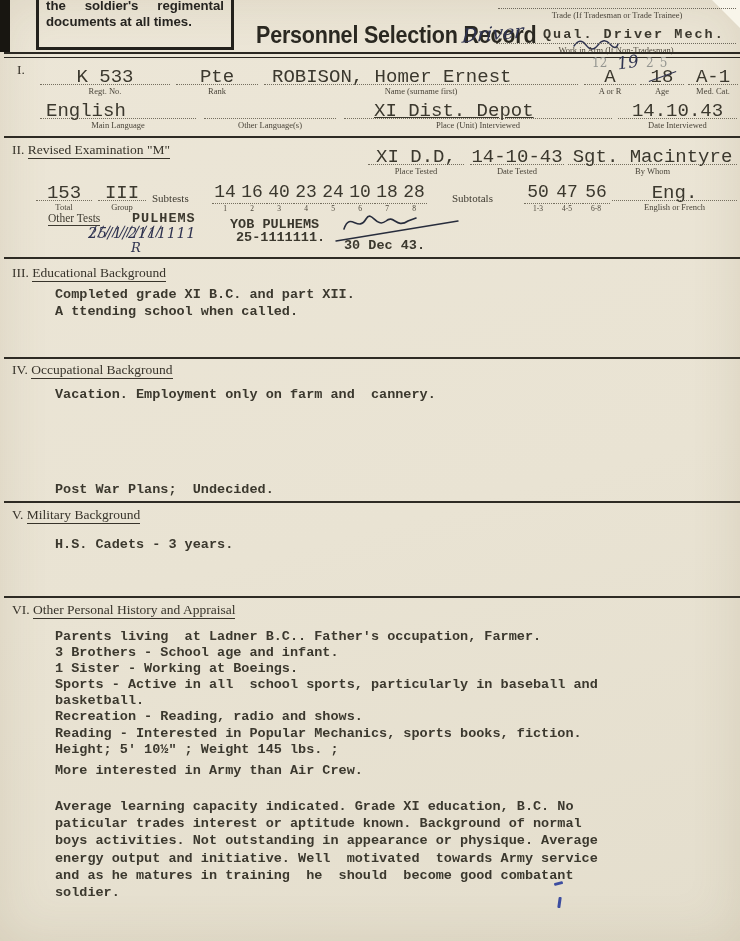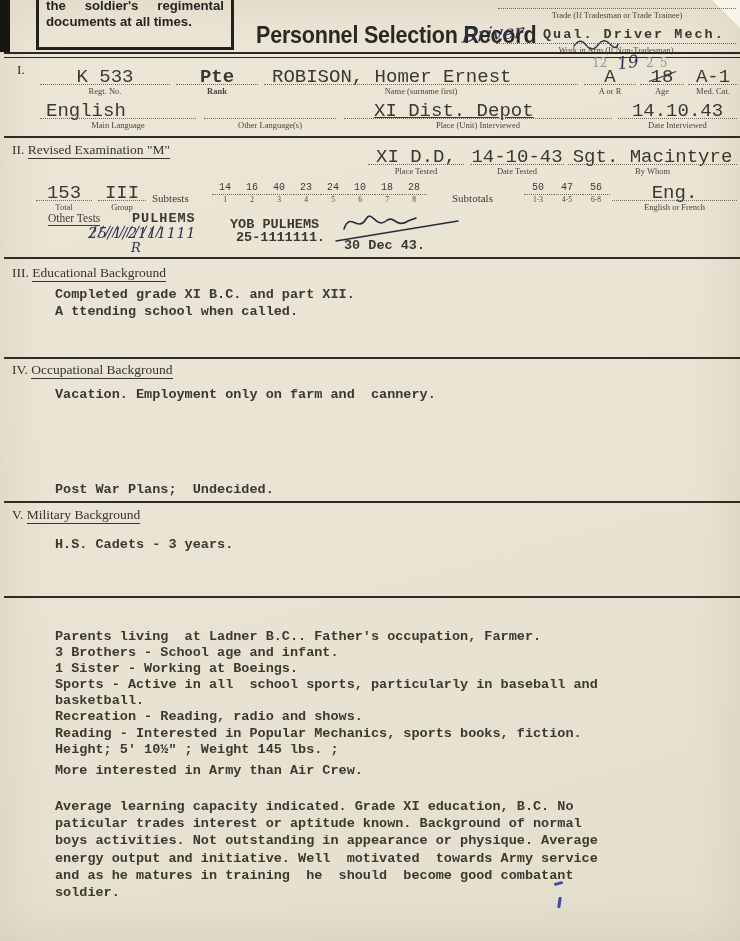--- a/index.html
+++ b/index.html
@@ -27,21 +27,21 @@
   .notebox{position:absolute;left:36px;top:-8px;width:198px;height:58px;border:3.5px solid #23211c;
     padding:3px 7px;box-sizing:border-box;font-family:"Liberation Sans",sans-serif;font-weight:bold;
     font-size:13.2px;line-height:1.2;color:#262420;text-align:justify;}
   .xstrike{position:relative;display:inline-block;}
   .xstrike::after{content:"";position:absolute;left:-3px;right:-3px;top:45%;
     border-top:1.6px solid #2f3350;transform:rotate(-20deg);}
   .slashed{position:relative;}
   .slashed::after{content:"//////////";position:absolute;left:3px;top:-2px;color:#2f3350;
     letter-spacing:2.5px;font-style:normal;transform:skewX(-12deg);font-size:14px;}
   .cell{position:absolute;top:182px;width:26px;text-align:center;}
-  .cell .cval{font-family:"Liberation Mono",monospace;font-size:10px;color:#3b382e;
+  .cell .cval{font-family:"Liberation Mono",monospace;font-size:18px;color:#3b382e;
     border-bottom:1px dotted #756f5f;padding-bottom:1px;}
   .cell .cnum{font-size:7.5px;color:#4a453a;font-family:"Liberation Serif",serif;}
   .tblock div{height:16.1px;}
   .tblock3 div{height:17.2px;}
   .ulsolid{border-bottom:1px solid #3f3b31;padding-bottom:1px;}
   .speck{position:absolute;background:#3c4da0;border-radius:1px;}
 </style>
 </head>
 <body>
 
@@ -66,21 +66,21 @@
   <div class="abs lbl" style="left:496px;top:45px;width:240px;text-align:center;">Work in Arm (If Non-Tradesman)</div>
 
   <div class="abs" style="left:4px;top:52px;right:0;height:3px;border-top:2.5px solid #2b2822;border-bottom:1.5px solid #2b2822;"></div>
 
   <div class="abs hdg" style="left:17px;top:62px;">I.</div>
 
   <div class="field" style="left:40px;top:66px;width:130px;">
     <div class="val">K 533</div>
     <div class="lbl">Regt. No.</div>
   </div>
-  <div class="field" style="left:176px;top:66px;width:82px;font-weight:bold;">
+  <div class="field" style="left:176px;top:66px;width:82px;">
     <div class="val">Pte</div>
     <div class="lbl">Rank</div>
   </div>
   <div class="field left" style="left:264px;top:66px;width:314px;">
     <div class="val" style="padding-left:8px;">ROBISON, Homer Ernest</div>
     <div class="lbl">Name (surname first)</div>
   </div>
   <div class="field" style="left:584px;top:66px;width:52px;">
     <div class="val">A</div>
     <div class="lbl">A or R</div>
@@ -228,20 +228,24 @@
   <div class="abs t" style="left:55px;top:482px;">Post War Plans;  Undecided.</div>
   <div class="rule" style="top:501px;"></div>
 
   <div class="abs hdg" style="left:12px;top:507px;">
     <span>V.</span>
     <span class="u">Military Background</span>
   </div>
   <div class="abs t" style="left:55px;top:537px;">H.S. Cadets - 3 years.</div>
   <div class="rule" style="top:596px;"></div>
 
+  <div class="abs hdg" style="left:12px;top:602px;">
+    <span>VI.</span>
+    <span class="u">Other Personal History and Appraisal</span>
+  </div>
   <div class="abs tblock" style="left:55px;top:629px;">
     <div class="t">Parents living  at Ladner B.C.. Father's occupation, Farmer.</div>
     <div class="t">3 Brothers - School age and infant.</div>
     <div class="t">1 Sister - Working at Boeings.</div>
     <div class="t">Sports - Active in all  school sports, particularly in baseball and</div>
     <div class="t">basketball.</div>
     <div class="t">Recreation - Reading, radio and shows.</div>
     <div class="t">Reading - Interested in Popular Mechanics, sports books, fiction.</div>
     <div class="t">Height; 5' 10½" ; Weight 145 lbs. ;</div>
   </div>

